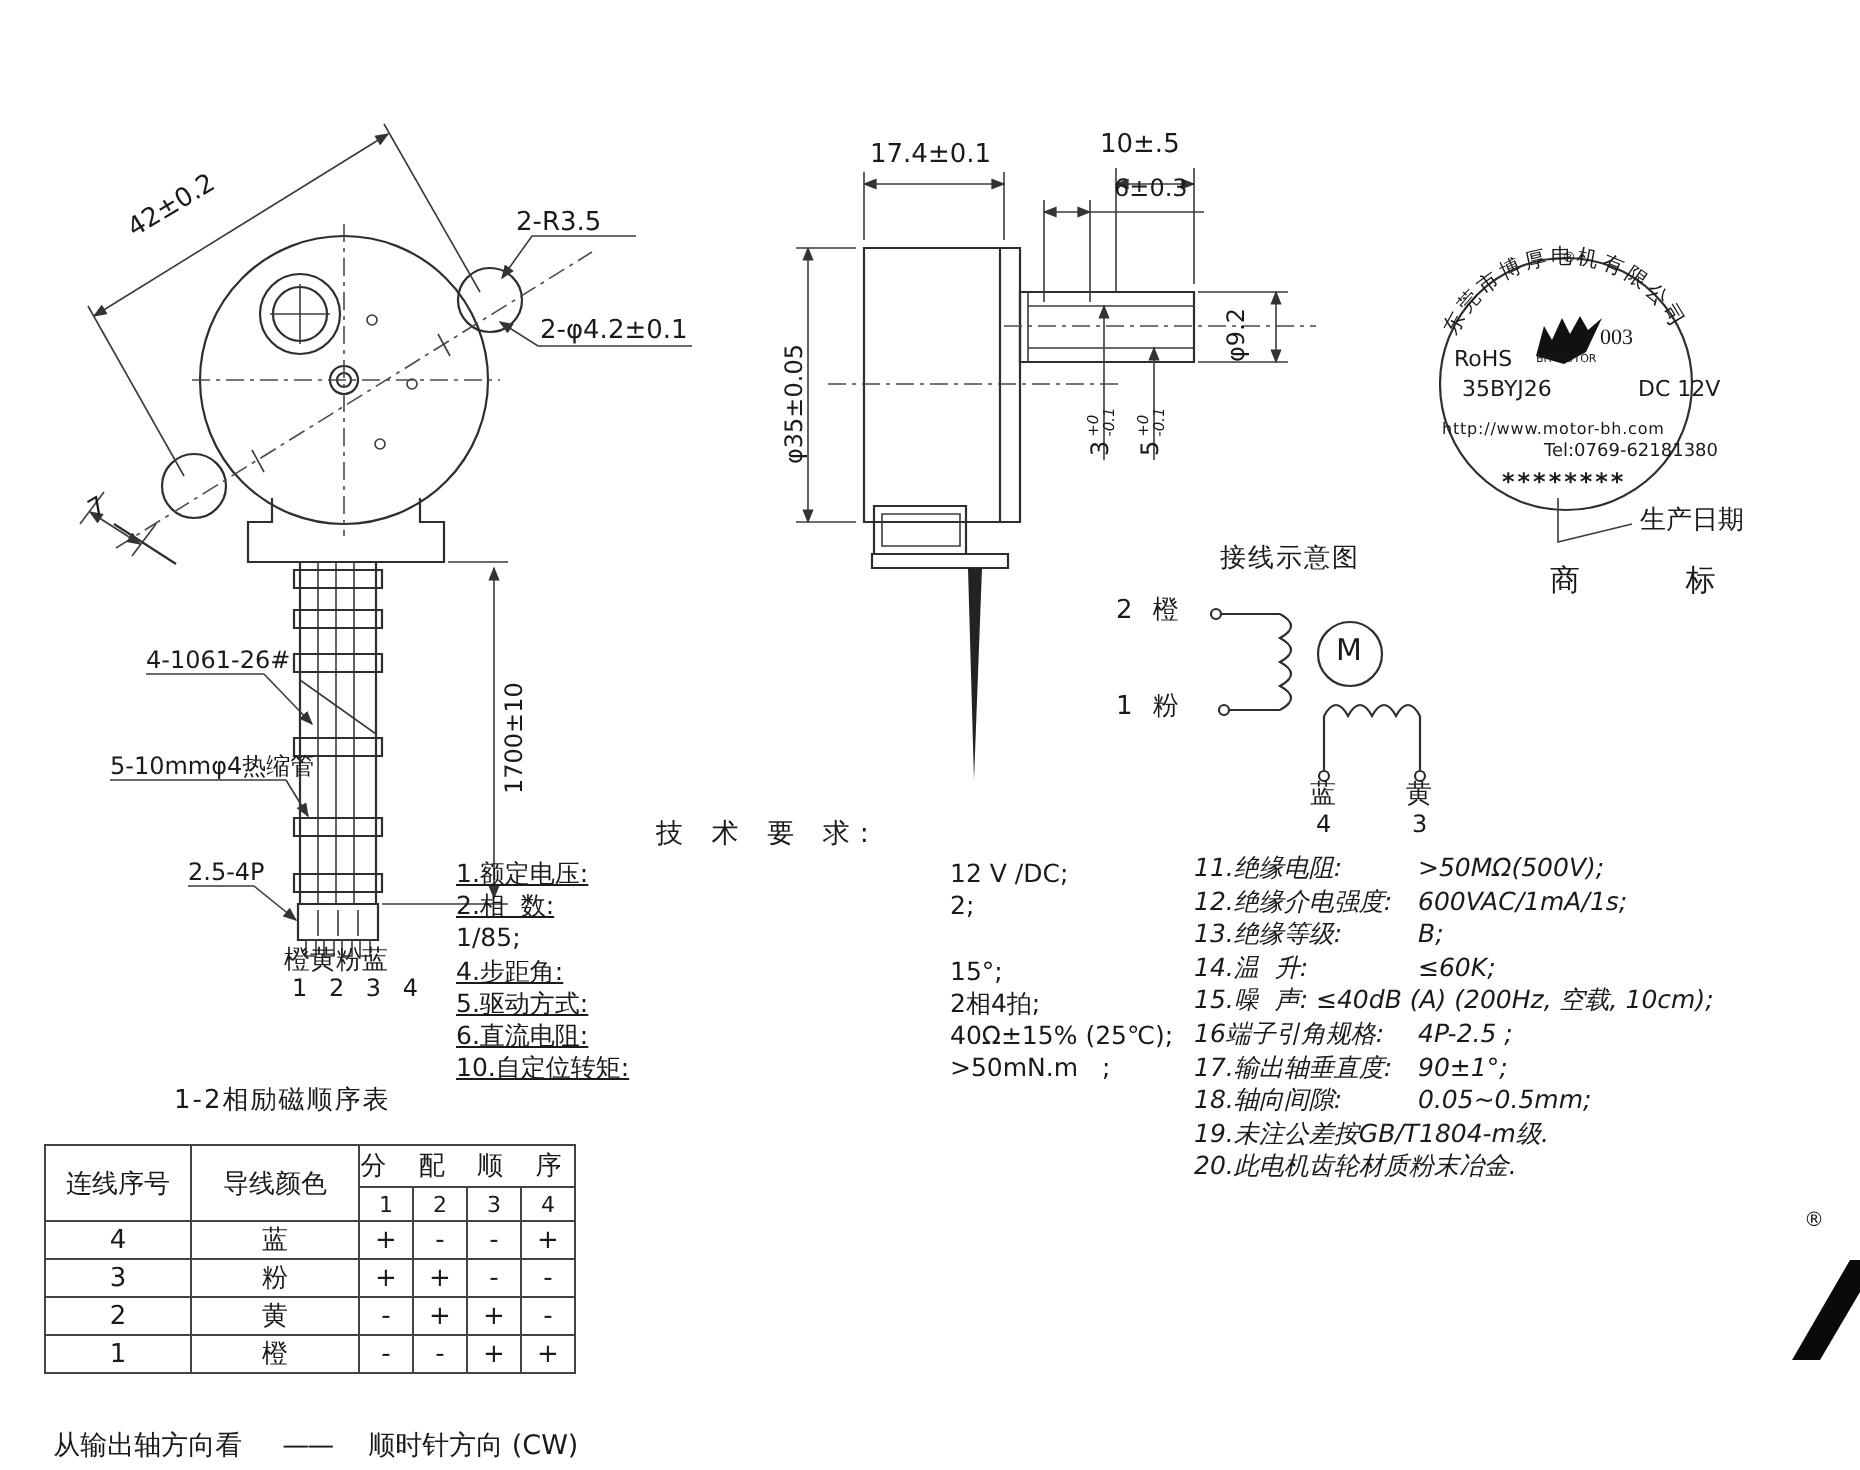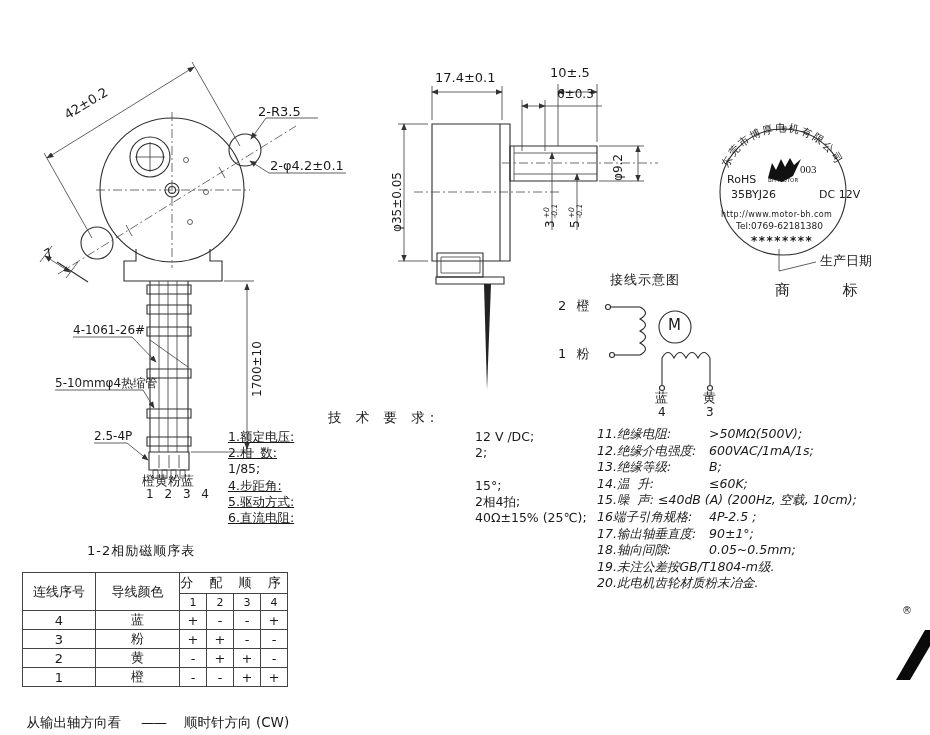--- a/index.html
+++ b/index.html
@@ -26,21 +26,21 @@
   .heading{letter-spacing:5px;font-size:13.5px;}
   table.seq{position:absolute;left:22px;top:572px;border-collapse:collapse;
             font-size:13px;text-align:center;color:#1a1a1a;}
   table.seq td,table.seq th{border:1.2px solid #444;font-weight:normal;padding:0;}
   .c-no{width:72px;} .c-col{width:83px;} .c-s{width:26px;}
   .hrow1{height:21px;letter-spacing:6px;} .hrow2{height:17px;font-size:11px;}
   .drow{height:19px;}
   .foot{position:absolute;left:18px;top:698px;font-size:13.5px;white-space:pre;}
   .foot .dash{margin:0 18px 0 20px;letter-spacing:-1px;}
   .plate-url{font-size:8px;letter-spacing:0.4px;}
-  .plate-tel{font-size:9px;}
+  .plate-tel{font-size:9px;margin-left:36px;}
   .plate-stars{font-size:12px;letter-spacing:1.5px;font-weight:bold;}
   .tm{font-size:15px;word-spacing:44px;letter-spacing:2px;}
 </style>
 </head>
 <body>
 
 <div class="stage">
 
 <svg width="930" height="735" viewBox="0 0 930 735">
   <defs>
@@ -232,20 +232,21 @@
 <div class="t d12" style="left:706px;top:406px;">3</div>
 
 <div class="t heading" style="left:328px;top:410px;">技 术 要 求:</div>
 <div class="tech tech-left" style="left:228px;top:429px;">
   <div class="trow"><span class="lab">1.额定电压:</span><span class="val">12 V /DC;</span></div>
   <div class="trow"><span class="lab">2.相  数:</span><span class="val">2;</span></div>
   <div class="trow"><span class="val">1/85;</span></div>
   <div class="trow"><span class="lab">4.步距角:</span><span class="val">15°;</span></div>
   <div class="trow"><span class="lab">5.驱动方式:</span><span class="val">2相4拍;</span></div>
   <div class="trow"><span class="lab">6.直流电阻:</span><span class="val">40Ω±15% (25℃);</span></div>
+  <div class="trow"><span class="lab">10.自定位转矩:</span><span class="val">&gt;50mN.m   ;</span></div>
 </div>
 <div class="tech tech-right" style="left:597px;top:426px;">
   <div class="trow"><span class="lab">11.绝缘电阻:</span><span class="val">&gt;50MΩ(500V);</span></div>
   <div class="trow"><span class="lab">12.绝缘介电强度:</span><span class="val">600VAC/1mA/1s;</span></div>
   <div class="trow"><span class="lab">13.绝缘等级:</span><span class="val">B;</span></div>
   <div class="trow"><span class="lab">14.温  升:</span><span class="val">≤60K;</span></div>
   <div class="trow inline"><span class="lab">15.噪  声: ≤40dB (A) (200Hz, 空载, 10cm);</span><span class="val"></span></div>
   <div class="trow"><span class="lab">16端子引角规格:</span><span class="val">4P-2.5 ;</span></div>
   <div class="trow"><span class="lab">17.输出轴垂直度:</span><span class="val">90±1°;</span></div>
   <div class="trow"><span class="lab">18.轴向间隙:</span><span class="val">0.05~0.5mm;</span></div>

